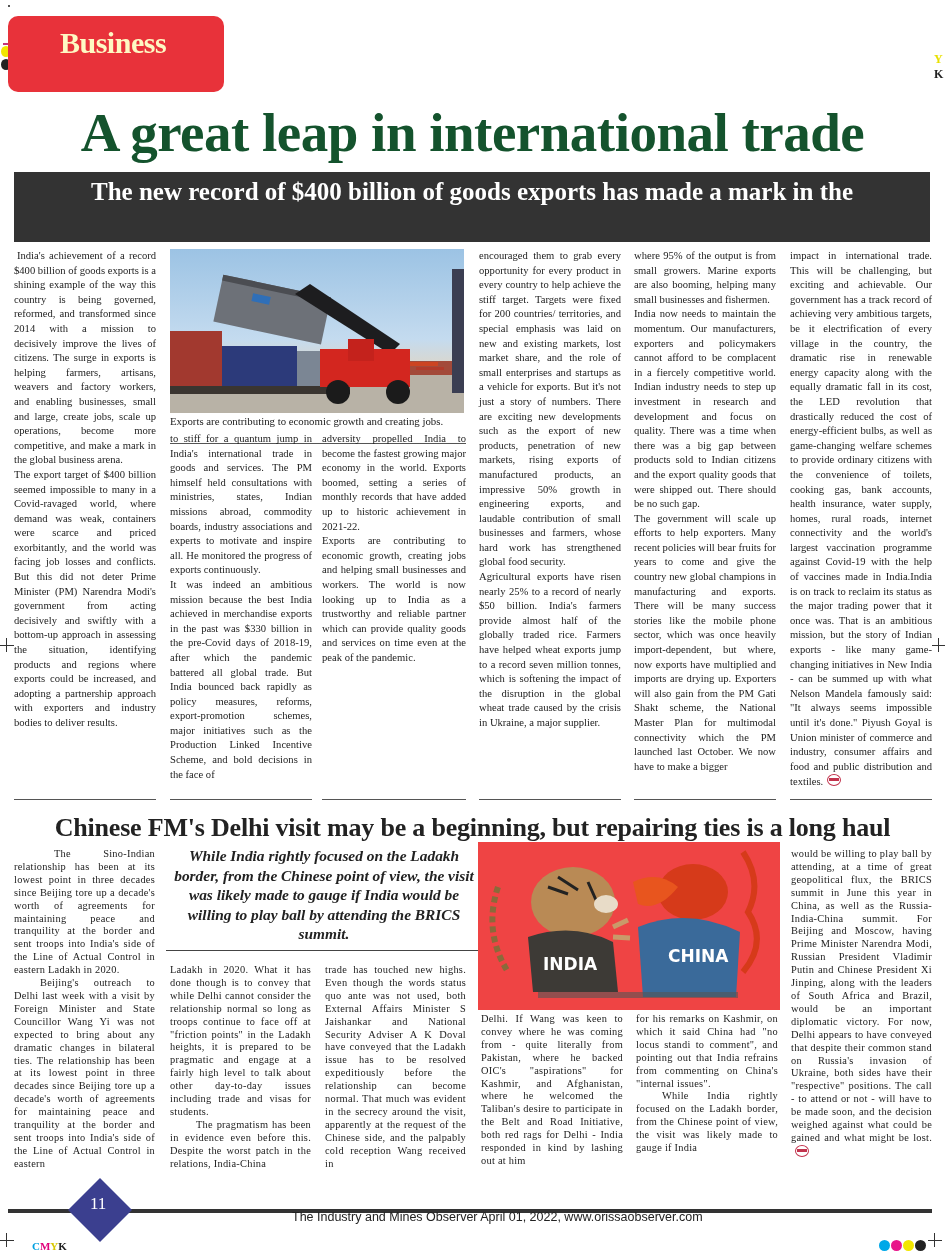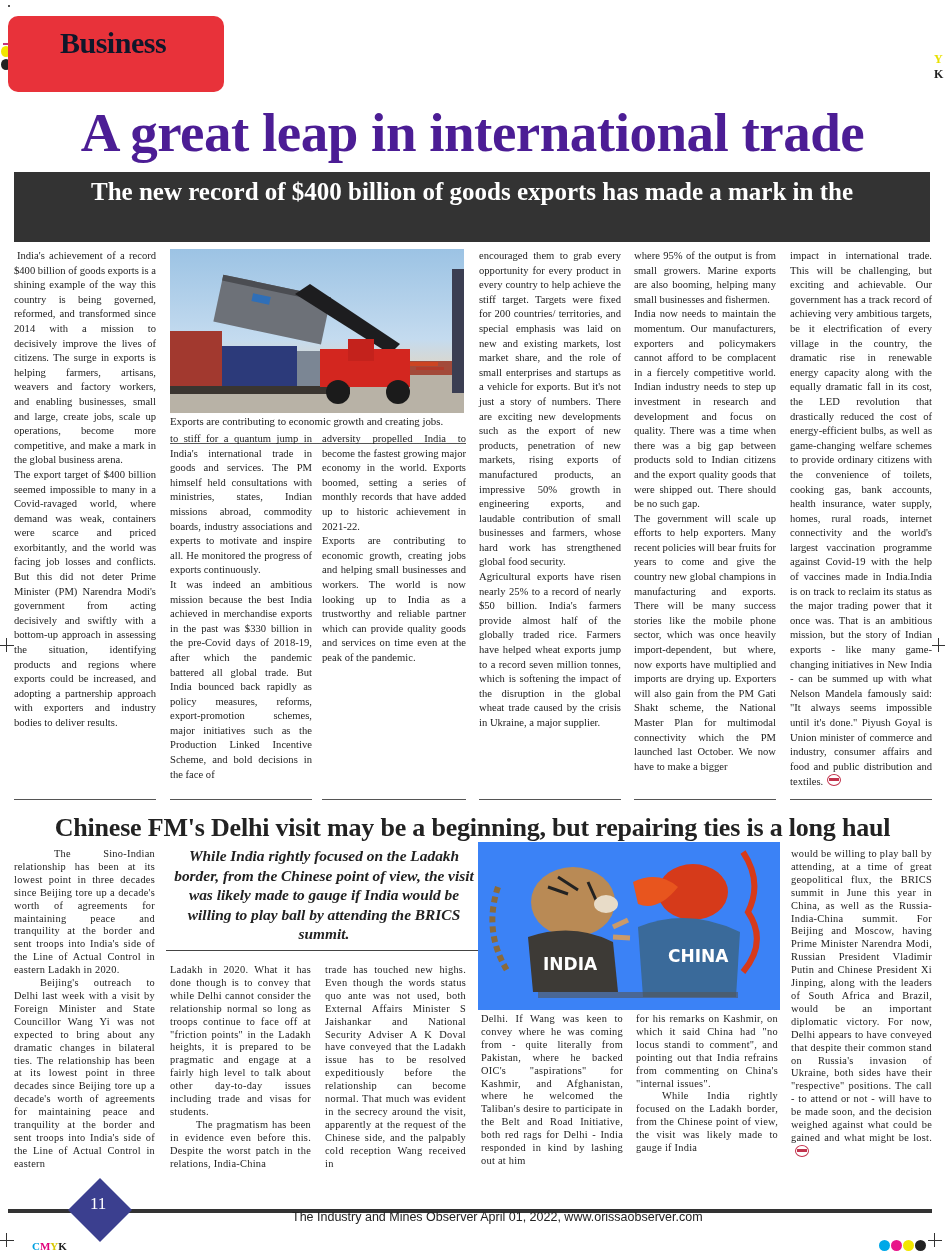--- a/index.html
+++ b/index.html
@@ -1,34 +1,34 @@
 <!DOCTYPE html>
 <html><head>
 <meta charset="utf-8">
 <style>
   html, body { margin: 0; padding: 0; background: #ffffff; }
   body { width: 945px; height: 1255px; position: relative; overflow: hidden; font-family: "Liberation Serif", serif; color: #1a1a1a; }
   .abs { position: absolute; }
   .section-tag { left: 8px; top: 16px; width: 216px; height: 76px; background: #e8323a; border-radius: 10px; }
-  .section-tag span { position: absolute; left: 52px; top: 10px; color: #0f172a; font-family: "Liberation Serif", serif; font-weight: bold; font-size: 30px; letter-spacing: -0.5px; }
+  .section-tag span { position: absolute; left: 52px; top: 10px; color: #fef9c3; font-family: "Liberation Serif", serif; font-weight: bold; font-size: 30px; letter-spacing: -0.5px; }
   .reg-dot { border-radius: 50%; }
-  .headline { left: 0; width: 945px; top: 102px; text-align: center; font-family: "Liberation Serif", serif; font-weight: bold; font-size: 55px; letter-spacing: -0.5px; color: #4c1d95; line-height: 62px; }
+  .headline { left: 0; width: 945px; top: 102px; text-align: center; font-family: "Liberation Serif", serif; font-weight: bold; font-size: 55px; letter-spacing: -0.5px; color: #14532d; line-height: 62px; }
   .deck { left: 14px; top: 172px; width: 916px; height: 70px; background: #333333; color: #fff; text-align: center; font-family: "Liberation Serif", serif; font-weight: bold; font-size: 25px; line-height: 33px; padding-top: 3px; box-sizing: border-box; }
   .col { font-size: 10.6px; line-height: 14.6px; text-align: justify; color: #222; }
   .col p { margin: 0; text-indent: 0; }
   .col p + p { margin-top: 0; }
   .col-rule { border-bottom: 1.5px solid #555; }
   .photo { left: 170px; top: 249px; width: 294px; height: 164px; overflow: hidden; background: linear-gradient(#9cc3e4 0%, #c4dbef 55%, #d9d7cf 70%, #b9b3a8 100%); }
   .caption { left: 170px; top: 414px; width: 296px; font-size: 10.8px; line-height: 14px; border-bottom: 1.5px solid #555; padding-bottom: 15px; }
   .h2 { left: 0; width: 945px; top: 812px; text-align: center; font-family: "Liberation Serif", serif; font-weight: bold; font-size: 26px; line-height: 32px; color: #222; letter-spacing: -0.2px; }
   .pull { left: 166px; top: 846px; width: 316px; text-align: center; font-family: "Liberation Serif", serif; font-weight: bold; font-style: italic; font-size: 15.4px; line-height: 19.5px; color: #222; border-bottom: 1px solid #444; padding-bottom: 6px; }
   .col2 { font-size: 10.4px; line-height: 12.9px; text-align: justify; letter-spacing: 0.25px; color: #222; }
   .col2 p { margin: 0; }
   .indent { text-indent: 26px; }
-  .cartoon { left: 478px; top: 842px; width: 302px; height: 168px; background: #3b82f6; overflow: hidden; }
+  .cartoon { left: 478px; top: 842px; width: 302px; height: 168px; background: #ef4444; overflow: hidden; }
   .footer-rule { left: 8px; top: 1209px; width: 924px; height: 4px; background: #333; }
   .page-diamond { left: 68px; top: 1178px; width: 64px; height: 64px; }
   .footer-text { left: 292px; top: 1210px; font-family: "Liberation Sans", sans-serif; font-size: 12.5px; color: #222; }
   .end-mark { display: inline-block; width: 12px; height: 10px; border: 1.5px solid #c2334d; border-radius: 50%; vertical-align: -1px; margin-left: 4px; position: relative; }
   .end-mark::after { content: ""; position: absolute; left: 1px; right: 1px; top: 3px; height: 3px; background: #c2334d; }
 </style>
 </head>
 <body>
 
 <div class="abs" style="left:8px;top:5px;width:2px;height:2px;background:#555;"></div>

